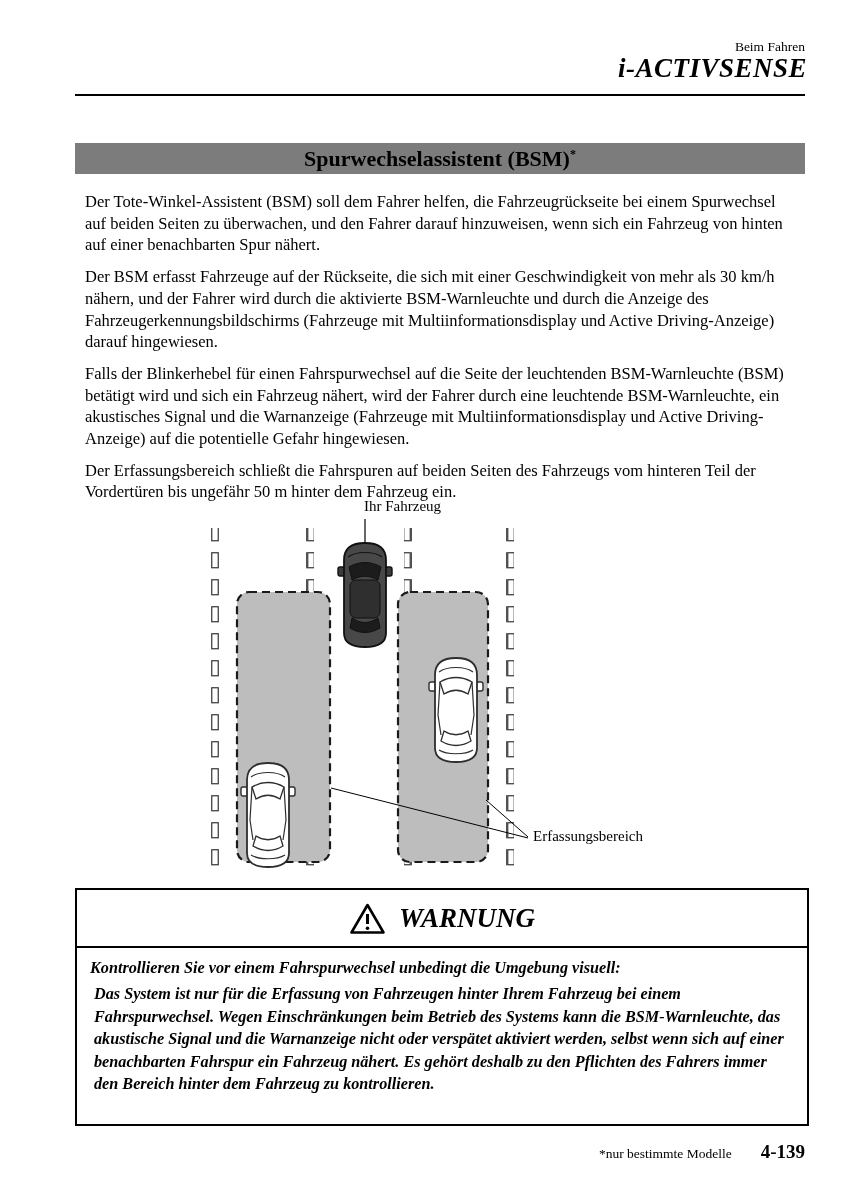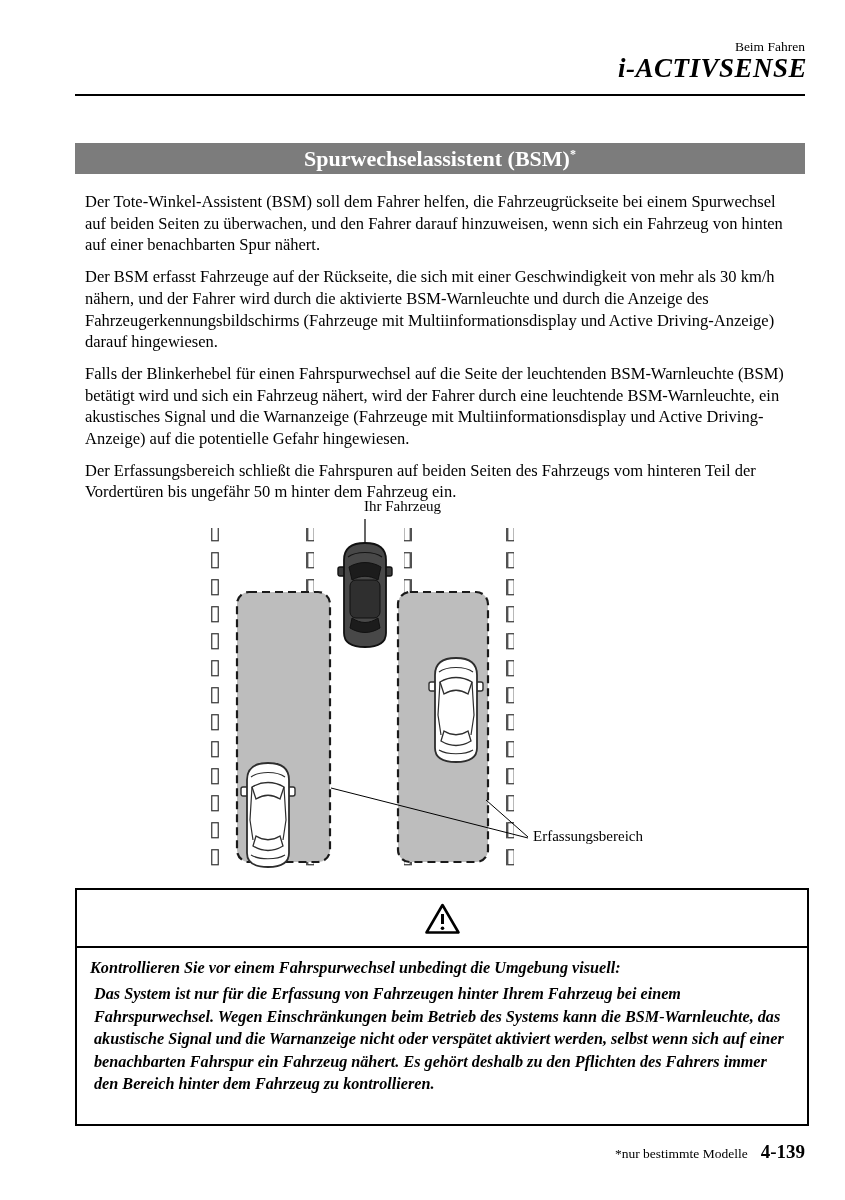--- a/index.html
+++ b/index.html
@@ -8,21 +8,21 @@
     background:#ffffff;color:#000;
     font-family:"Liberation Serif", serif;
   }
   
   .hdr-section{position:absolute;top:39px;right:40px;font-size:13.5px;font-weight:normal;}
   .hdr-chapter{position:absolute;top:53px;right:38px;font-size:27px;font-weight:bold;font-style:italic;letter-spacing:.5px;text-align:center;}
   .hdr-rule{position:absolute;top:94px;left:75px;width:730px;height:2px;background:#000;}
   
   .title-bar{
     position:absolute;top:143px;left:75px;width:730px;height:31px;
-    background:#7c7c7c;color:#ffffff;text-align:center;
+    background:#7c7c7c;color:#000000;text-align:center;
     font-size:22px;font-weight:bold;line-height:31px;
   }
   .title-bar sup{font-size:12px;vertical-align:super;line-height:0;}
   
   .body-text{position:absolute;top:181px;left:75px;width:732px;font-size:16.5px;line-height:21.7px;}
   .body-text p{margin:10px;}
   
   .diagram{position:absolute;top:498px;left:75px;width:730px;height:390px;}
   .diagram svg{position:absolute;left:0;top:0;}
   .diagram-label{position:absolute;font-size:15px;white-space:nowrap;}
@@ -30,21 +30,21 @@
   .zone-label{left:458px;top:330px;}
   
   .warning-box{position:absolute;top:888px;left:75px;width:730px;min-height:234px;border:2px solid #000;background:#fff;}
   .warning-header{height:56px;display:flex;align-items:center;justify-content:center;gap:13px;border-bottom:2px solid #000;}
   .warning-title{font-size:27px;font-weight:bold;font-style:italic;}
   .warning-icon svg{display:block;}
   .warning-body{padding:9px 13px 12px 13px;font-weight:bold;font-style:italic;font-size:16.2px;line-height:22.4px;}
   .warning-lead{margin:0;}
   .warning-text{margin:4px;}
   
-  .page-footer{position:absolute;top:1141px;right:40px;display:flex;align-items:baseline;}
+  .page-footer{position:absolute;top:1141px;right:40px;display:flex;align-items:baseline;gap:16px;}
   .footer-note{font-size:13.5px;}
   .page-number{font-size:19px;font-weight:bold;margin-left:13px;}
 </style>
 </head>
 <body>
 
 <div>
 
   <div class="hdr-section">Beim Fahren</div>
   <div class="hdr-chapter">i-ACTIVSENSE</div>
@@ -112,20 +112,21 @@
 
   <div class="warning-box">
     <div class="warning-header">
       <span class="warning-icon">
         <svg width="37" height="33" viewBox="0 0 37 33">
           <path d="M18.5 3 L34.5 30.5 L2.5 30.5 Z" fill="none" stroke="#000" stroke-width="2.6" stroke-linejoin="round"></path>
           <line x1="18.5" y1="12" x2="18.5" y2="22" stroke="#000" stroke-width="3"></line>
           <circle cx="18.5" cy="26.3" r="1.8" fill="#000"></circle>
         </svg>
       </span>
+      <span class="warning-title">WARNUNG</span>
     </div>
     <div class="warning-body">
       <p class="warning-lead">Kontrollieren Sie vor einem Fahrspurwechsel unbedingt die Umgebung visuell:</p>
       <p class="warning-text">Das System ist nur für die Erfassung von Fahrzeugen hinter Ihrem Fahrzeug bei einem Fahrspurwechsel. Wegen Einschränkungen beim Betrieb des Systems kann die BSM-Warnleuchte, das akustische Signal und die Warnanzeige nicht oder verspätet aktiviert werden, selbst wenn sich auf einer benachbarten Fahrspur ein Fahrzeug nähert. Es gehört deshalb zu den Pflichten des Fahrers immer den Bereich hinter dem Fahrzeug zu kontrollieren.</p>
     </div>
   </div>
 
   <div class="page-footer">
     <span class="footer-note">*nur bestimmte Modelle</span>
     <span class="page-number">4-139</span>

